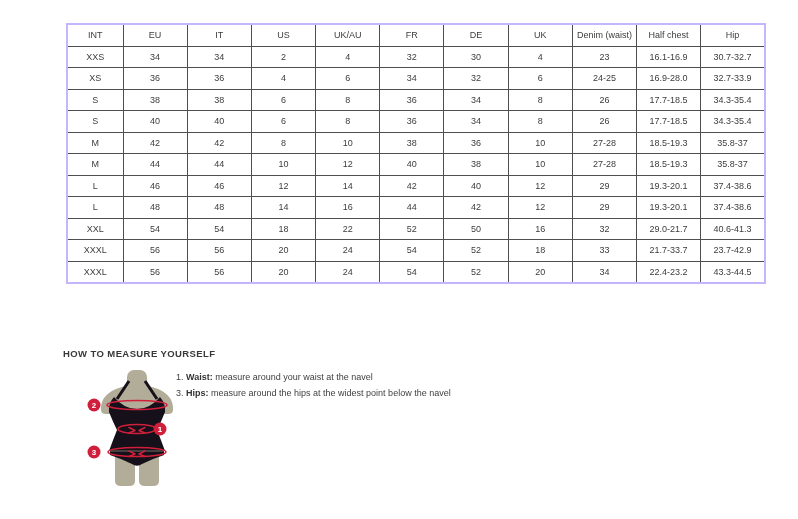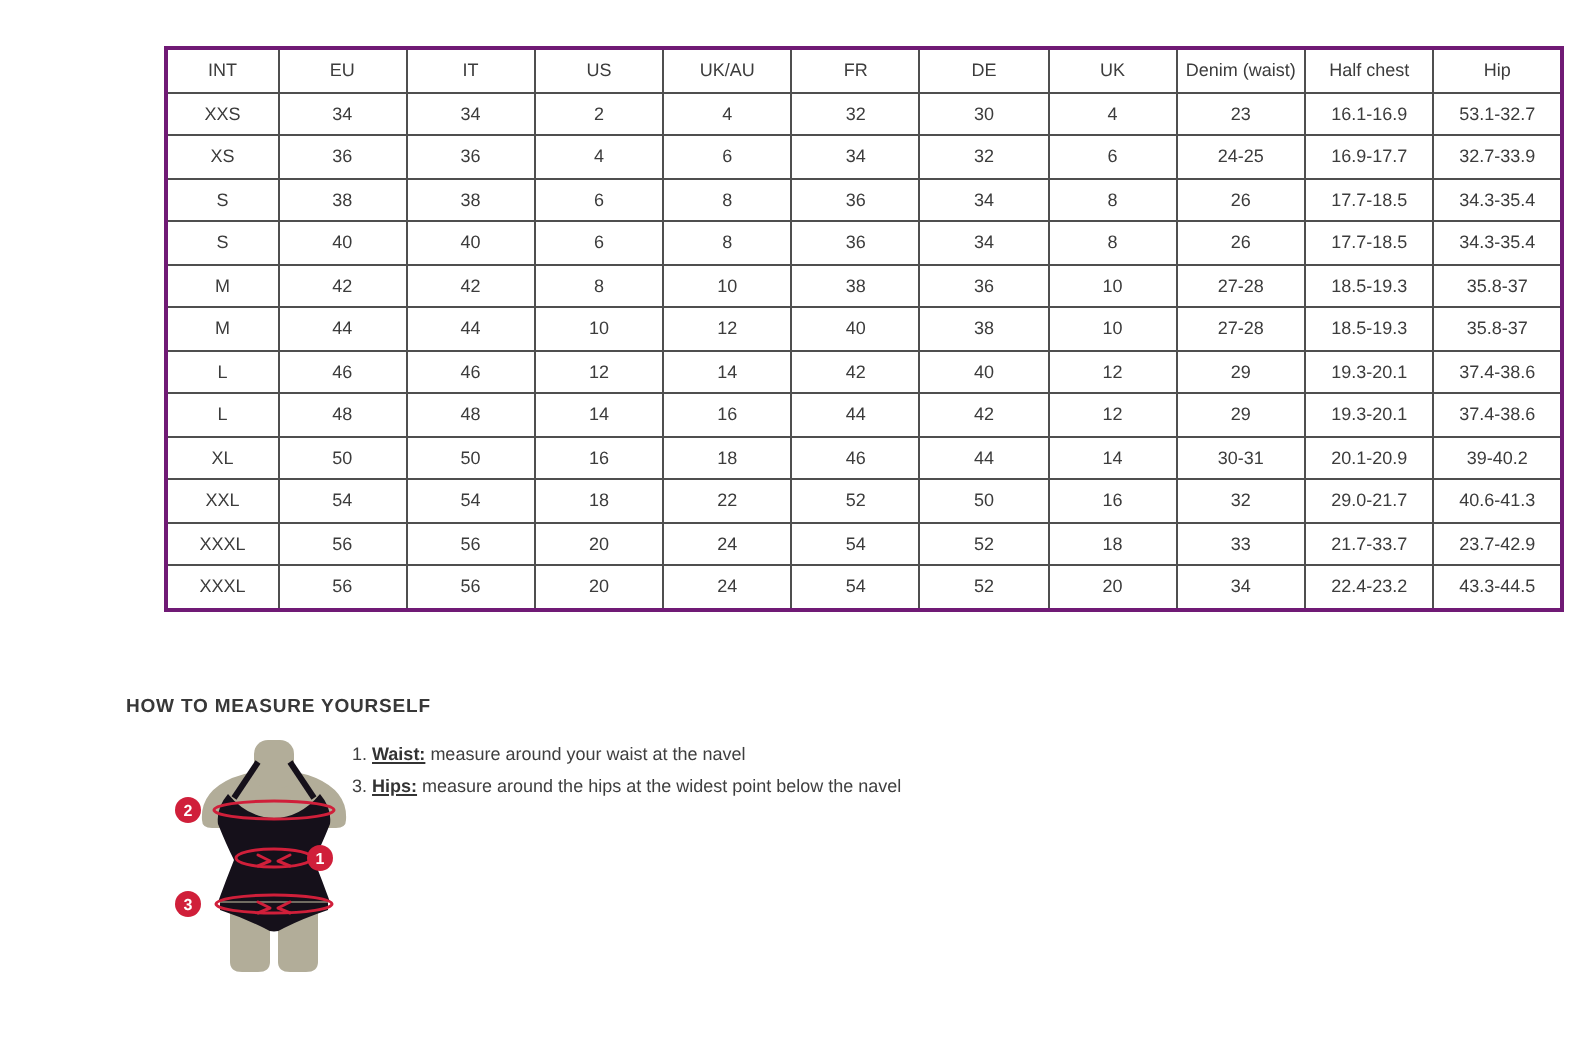--- a/index.html
+++ b/index.html
@@ -14,24 +14,23 @@
   }
 
   
   table.size-table {
     position: absolute;
     left: 66px;
     top: 23px;
     width: 700px;
     border-collapse: collapse;
     table-layout: fixed;
-    border: 2px solid #701a75;
+    border: 2px solid #c4b5fd;
     font-size: 9px;
     color: #3c3c3c;
-    margin-left: 16px;
   }
   table.size-table th,
   table.size-table td {
     border: 1px solid #4f4f4f;
     height: 20.5px;
     padding: 0 1px;
     text-align: center;
     vertical-align: middle;
     font-weight: 400;
     white-space: nowrap;
@@ -57,21 +56,21 @@
     height: 122px;
   }
   .steps {
     position: absolute;
     left: 176px;
     top: 369px;
     font-size: 9px;
     color: #3f3f3f;
   }
   .step { line-height: 16px; white-space: nowrap; }
-  .step b { color: #333333; text-decoration: underline; }
+  .step b { color: #333333; }
 </style>
 </head>
 <body>
 
 <div id="page">
 
   <table class="size-table">
     <colgroup>
         <col class="first">
       </colgroup>
@@ -95,33 +94,33 @@
           <td>XXS</td>
           <td>34</td>
           <td>34</td>
           <td>2</td>
           <td>4</td>
           <td>32</td>
           <td>30</td>
           <td>4</td>
           <td>23</td>
           <td>16.1-16.9</td>
-          <td>53.1-32.7</td>
+          <td>30.7-32.7</td>
         </tr>
         <tr>
           <td>XS</td>
           <td>36</td>
           <td>36</td>
           <td>4</td>
           <td>6</td>
           <td>34</td>
           <td>32</td>
           <td>6</td>
           <td>24-25</td>
-          <td>16.9-17.7</td>
+          <td>16.9-28.0</td>
           <td>32.7-33.9</td>
         </tr>
         <tr>
           <td>S</td>
           <td>38</td>
           <td>38</td>
           <td>6</td>
           <td>8</td>
           <td>36</td>
           <td>34</td>
@@ -187,33 +186,20 @@
           <td>48</td>
           <td>48</td>
           <td>14</td>
           <td>16</td>
           <td>44</td>
           <td>42</td>
           <td>12</td>
           <td>29</td>
           <td>19.3-20.1</td>
           <td>37.4-38.6</td>
-        </tr>
-        <tr>
-          <td>XL</td>
-          <td>50</td>
-          <td>50</td>
-          <td>16</td>
-          <td>18</td>
-          <td>46</td>
-          <td>44</td>
-          <td>14</td>
-          <td>30-31</td>
-          <td>20.1-20.9</td>
-          <td>39-40.2</td>
         </tr>
         <tr>
           <td>XXL</td>
           <td>54</td>
           <td>54</td>
           <td>18</td>
           <td>22</td>
           <td>52</td>
           <td>50</td>
           <td>16</td>

